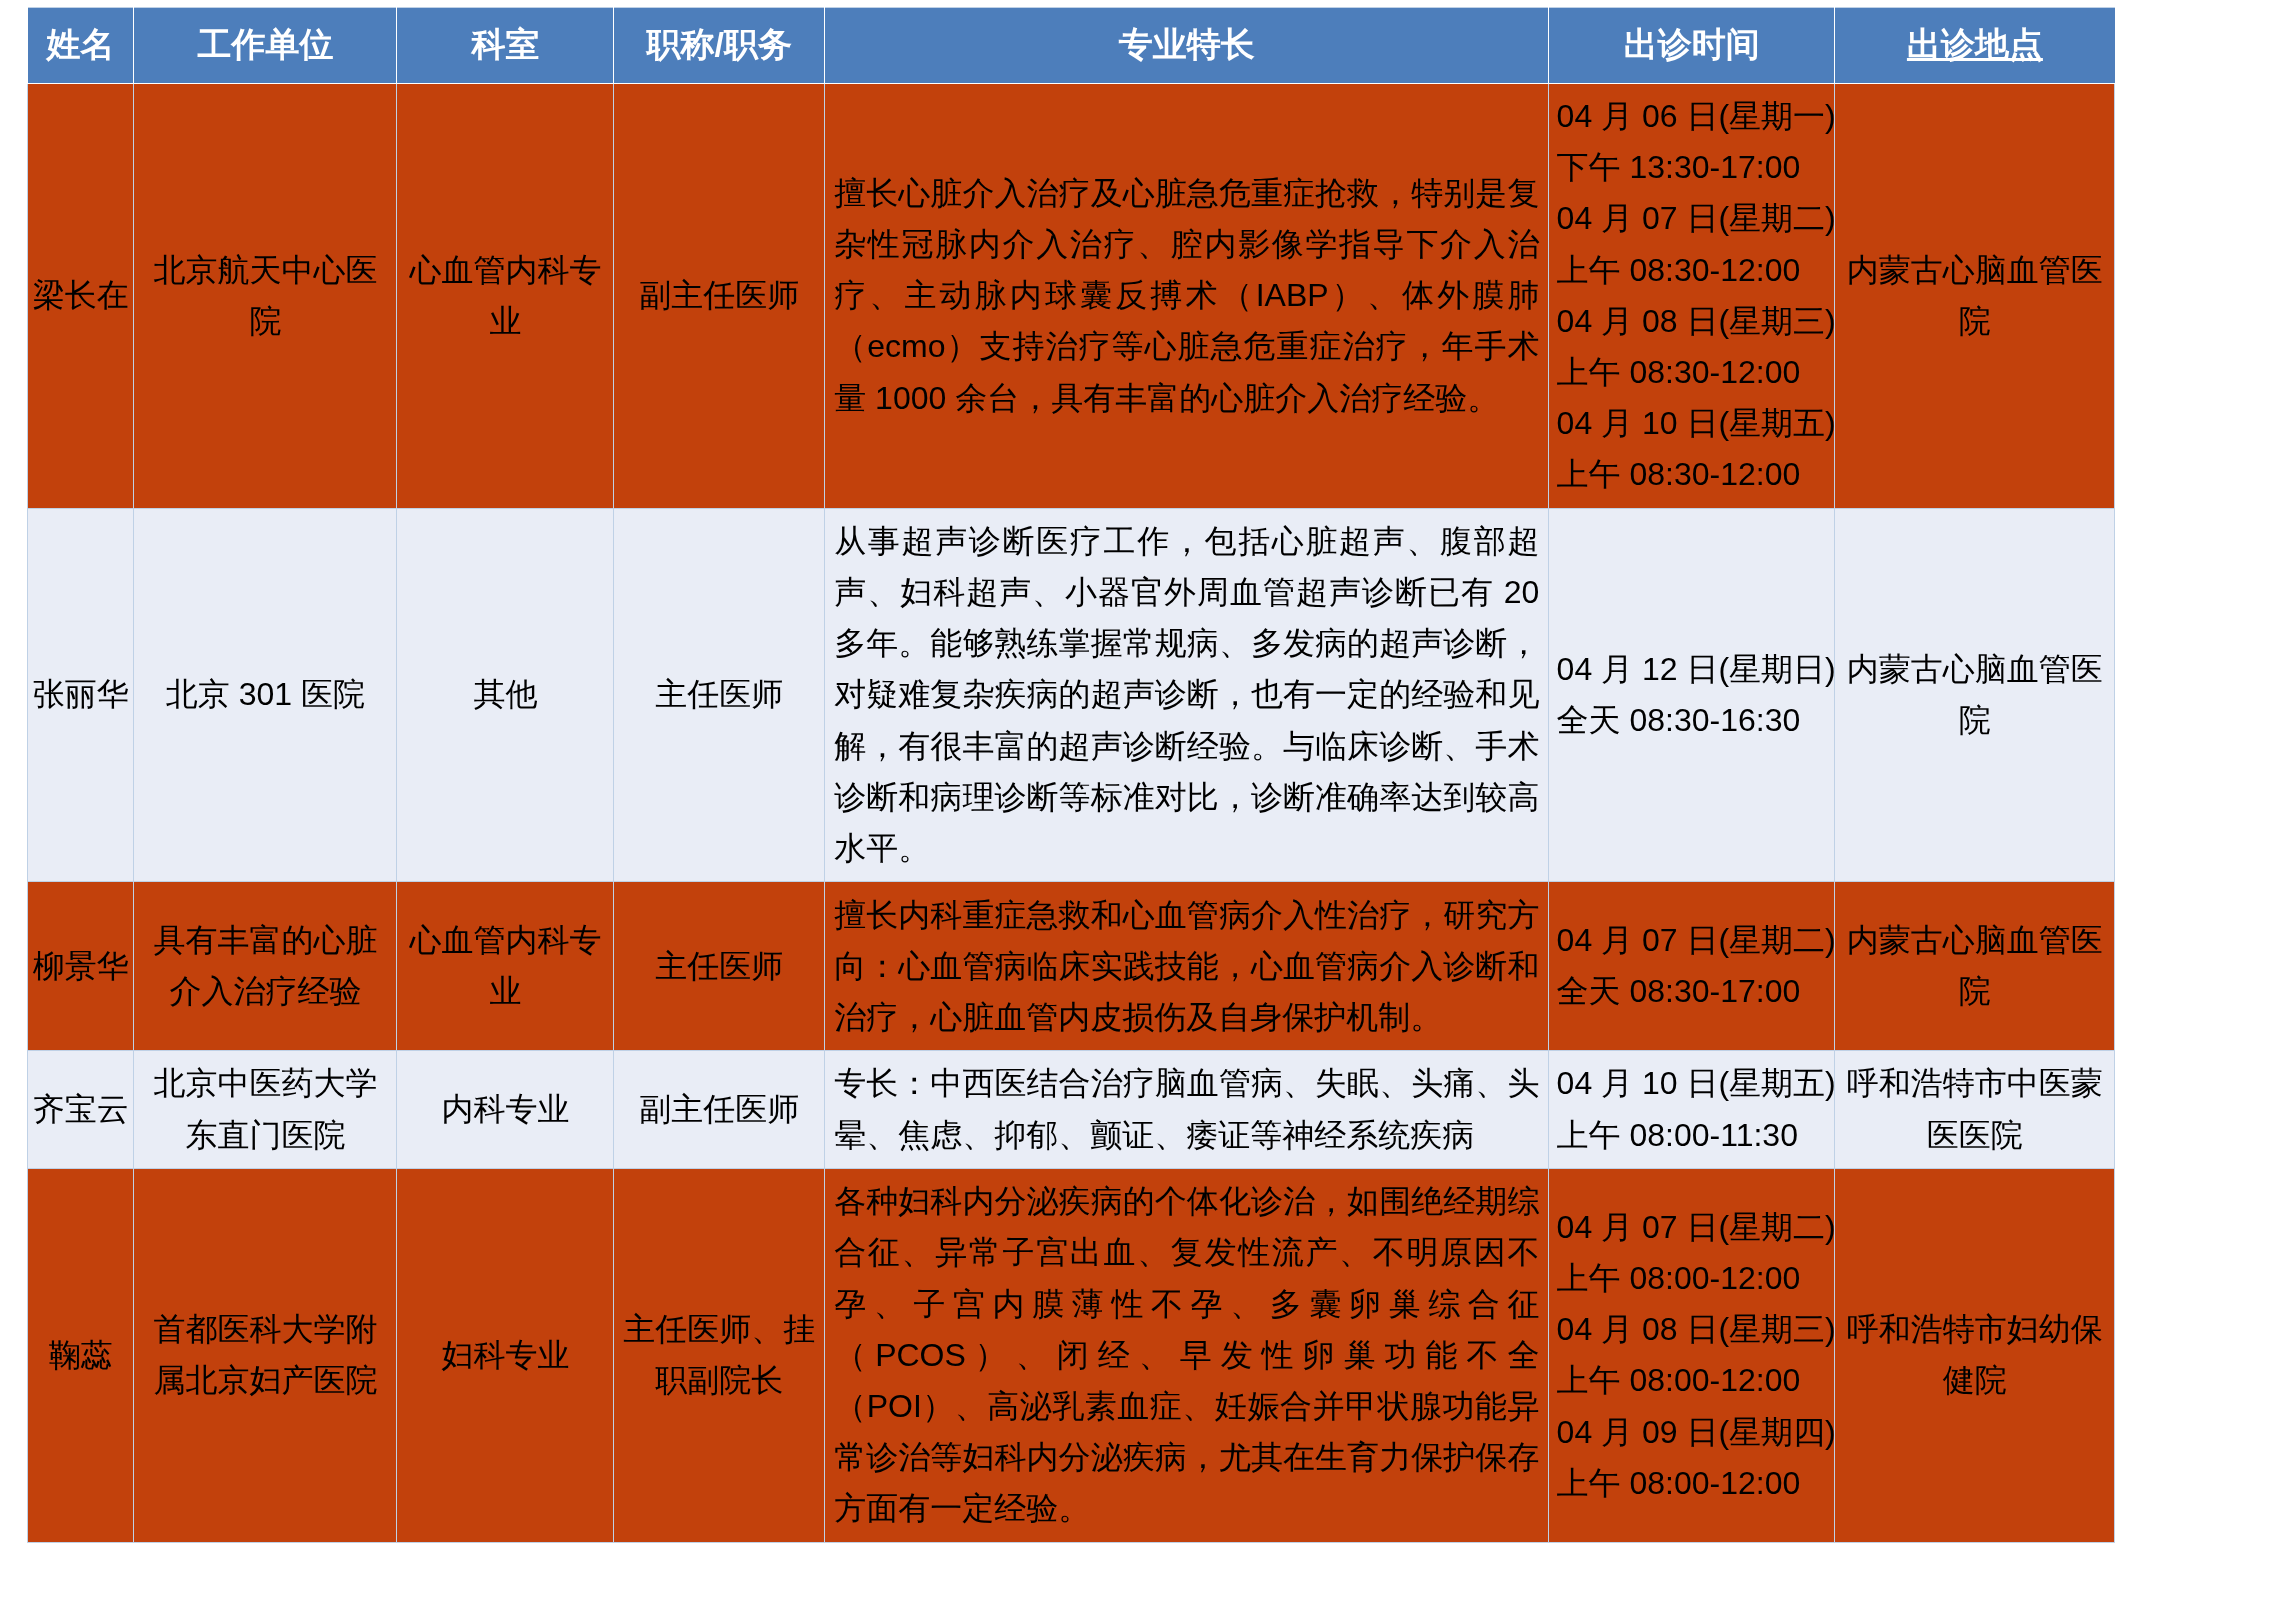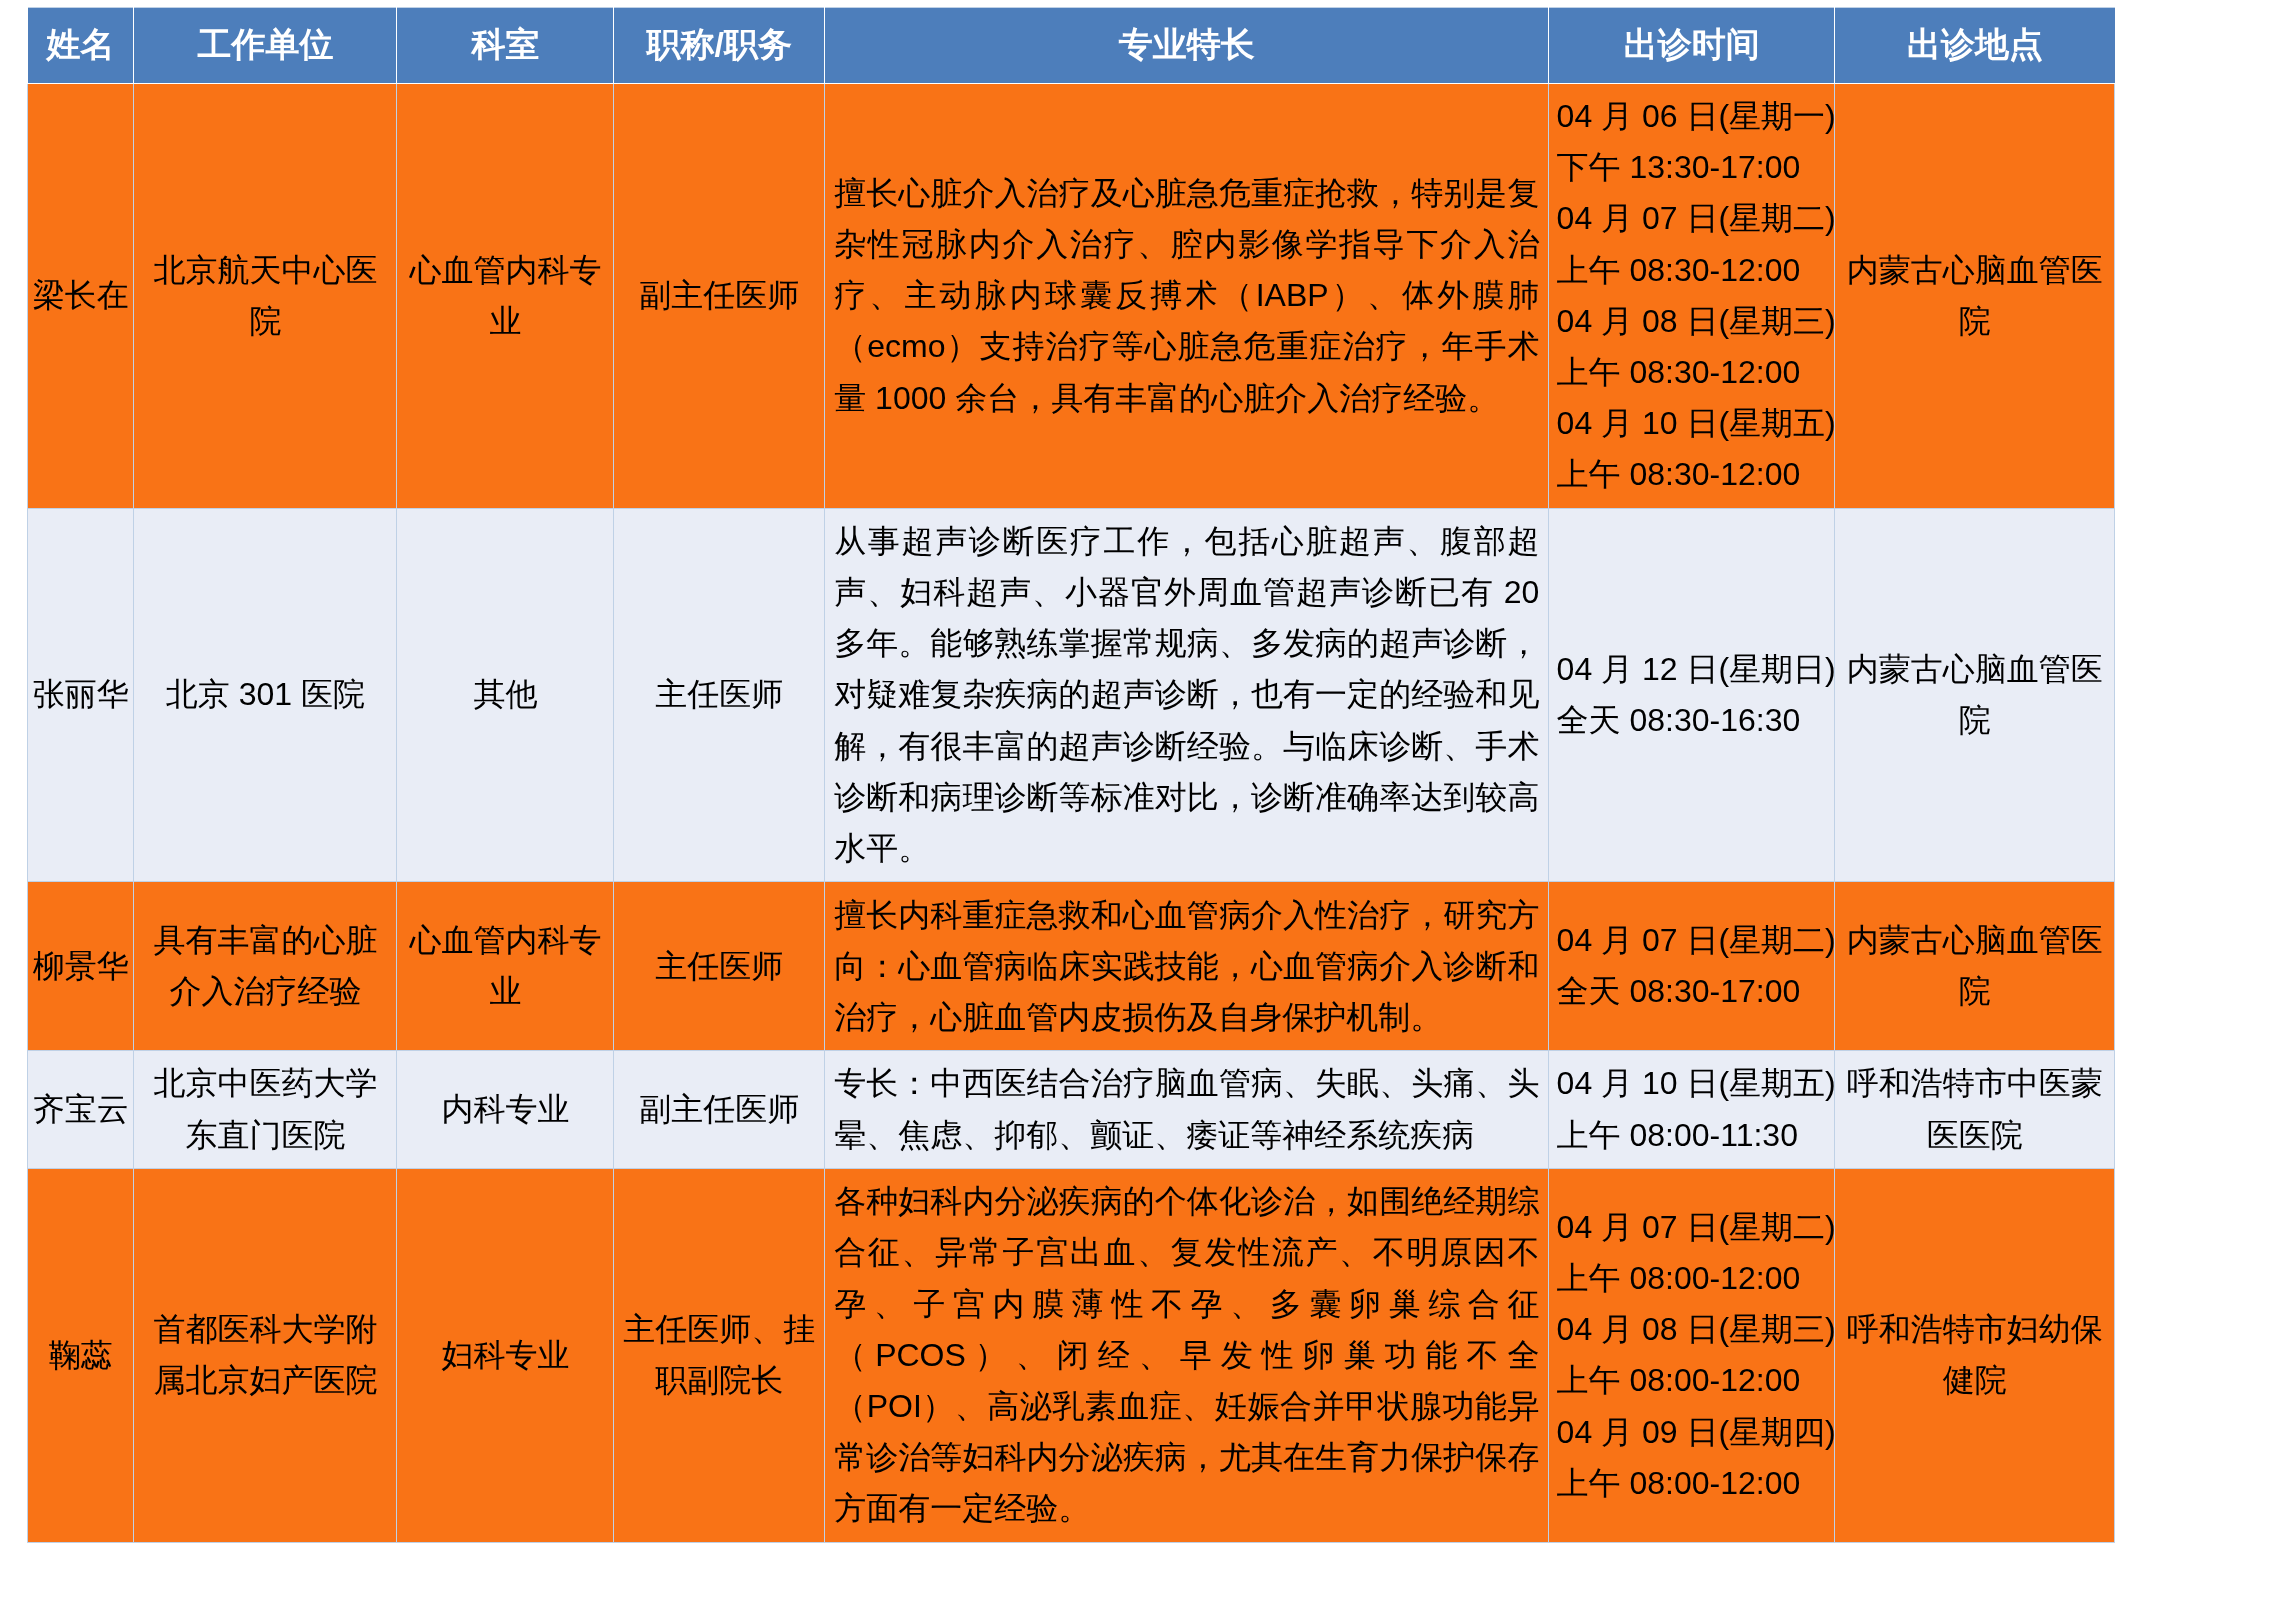--- a/index.html
+++ b/index.html
@@ -37,29 +37,29 @@
     font-size:34px;
     font-weight:bold;
     padding:14.3px 3.6px;
     border-left:1.8px solid #ffffff;
     border-right:1.8px solid #ffffff;
     border-bottom:1.8px solid #ffffff;
     text-align:center;
     vertical-align:middle;
   }
   thead th:first-child{border-left:none;}
-  thead th:last-child{border-right:none;}
+  thead th:last-child{border-right:none;text-decoration:underline;}
   tbody td{
     border:0.9px solid var(--border);
     font-size:32px;
     line-height:1.6;
     vertical-align:middle;
     text-align:center;
     padding:5.4px 1.8px;
-    background:#f97316;
+    background:#c2410c;
   }
   tbody tr:nth-child(even) td{background:var(--band-bg);}
   tbody td.cell-spec{
     text-align:justify;
     text-justify:inter-ideograph;
     padding:7.2px 9px;
   }
   tbody td.cell-time{
     text-align:left;
     padding:7.2px 7.2px;

